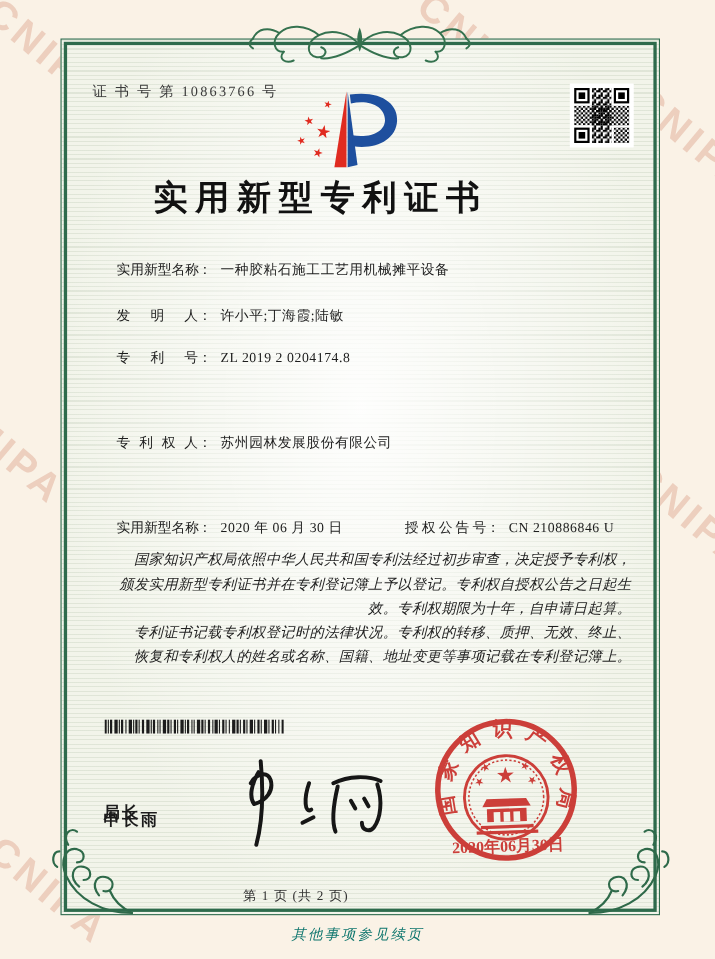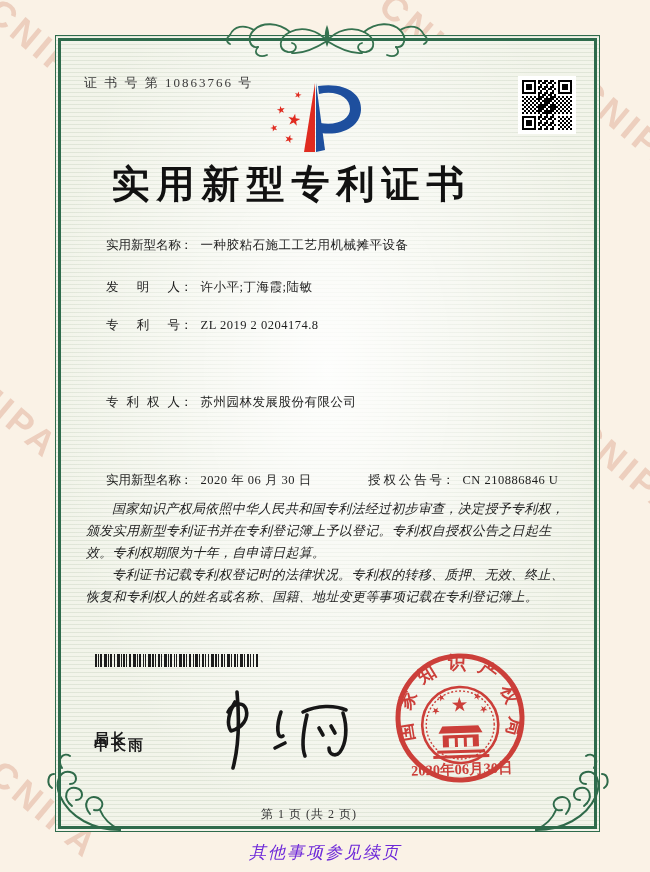--- a/index.html
+++ b/index.html
@@ -30,35 +30,35 @@
   .cert-inner{position:absolute;inset:2px;border:3px solid #2e6b4c;}
   .flourish{position:absolute;left:222px;top:20px;}
   .corner{position:absolute;}
   .corner.right{transform:scaleX(-1);}
   
   .certno{position:absolute;left:84px;top:74px;font-size:13px;letter-spacing:2px;color:#3a3a3a;font-family:Liberation Serif, serif;}
   .qr{position:absolute;left:518px;top:76px;width:58px;height:58px;background:#fff;}
   .logo{position:absolute;left:258px;top:80px;}
   .title{
     position:absolute;left:0;top:159px;width:583px;text-align:center;
-    font-size:38px;font-weight:700;letter-spacing:7px;color:#111;
+    font-size:31px;font-weight:700;letter-spacing:7px;color:#111;
   }
   .row{position:absolute;left:86px;font-size:12.5px;white-space:nowrap;color:#1d1d1d;margin-left:20px;}
   .row .flabel{display:inline-block;width:74px;text-align:justify;text-align-last:justify;vertical-align:bottom;}
   .row .colon{display:inline-block;margin-right:8px;}
   .row .fvalue{letter-spacing:.5px;}
   .body{position:absolute;left:86px;top:498px;width:488px;font-size:13px;line-height:22px;font-style:italic;color:#222;}
-  .body p{margin:0;text-indent:2em;letter-spacing:.3px;}
+  .body p{margin:0;text-indent:2em;letter-spacing:.3px;text-align:right;}
   .barcode{position:absolute;left:95px;top:654px;}
   .sig-label{position:absolute;left:94px;font-size:15px;font-weight:600;
     font-family:"Liberation Sans","DejaVu Sans",sans-serif;color:#1c1c1c;letter-spacing:2px;}
   .sig-svg{position:absolute;left:195px;top:686px;}
   .seal{position:absolute;left:375px;top:633px;opacity:.92;transform:rotate(-2deg);}
-  .pageinfo{position:absolute;left:0;top:806px;width:538px;text-align:center;font-size:12px;letter-spacing:1px;color:#333;margin-left:40px;}
-  .note{position:absolute;left:0;top:841px;width:650px;text-align:center;font-size:17px;font-style:italic;letter-spacing:2px;color:#6d28d9;}
+  .pageinfo{position:absolute;left:0;top:806px;width:538px;text-align:center;font-size:12px;letter-spacing:1px;color:#333;}
+  .note{position:absolute;left:0;top:841px;width:650px;text-align:center;font-size:13px;font-style:italic;letter-spacing:2px;color:#0f766e;}
   svg{display:block;}
 </style>
 </head>
 <body>
 
 <div class="page">
 
   <span class="wm pink" style="left:6px;top:-10px">CNIPA</span>
   <span class="wm pink" style="left:398px;top:-16px">CNIPA</span>
   <span class="wm pink" style="left:594px;top:70px">CNIPA</span>

